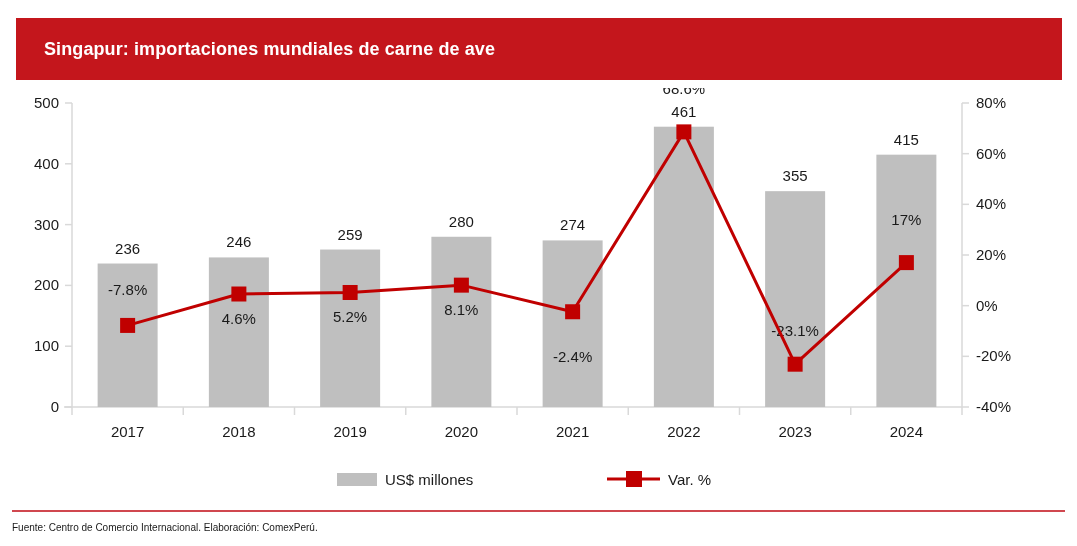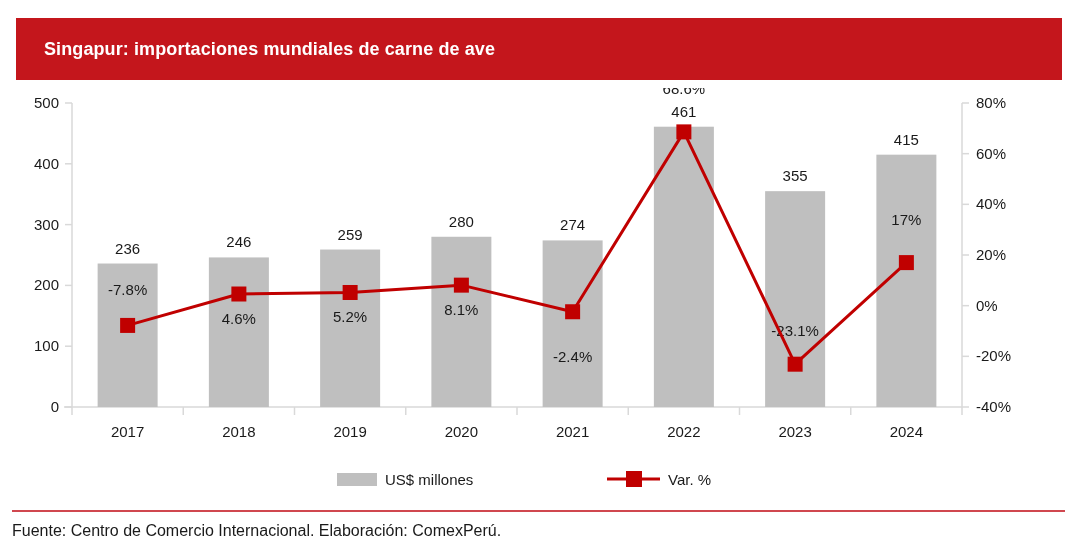--- a/index.html
+++ b/index.html
@@ -57,21 +57,21 @@
     left: 12px;
     top: 510px;
     width: 1053px;
     height: 2px;
     background: #D0474F;
   }
   .footer-note {
     position: absolute;
     left: 12px;
     top: 522px;
-    font-size: 16px;
+    font-size: 10px;
     color: #1a1a1a;
     white-space: nowrap;
   }
   text {
     font-family: "Liberation Sans", sans-serif;
   }
   .tick-label { font-size: 15px; fill: #1a1a1a; }
   .cat-label  { font-size: 15px; fill: #1a1a1a; }
   .bar-value  { font-size: 15px; fill: #1a1a1a; }
   .pct-value  { font-size: 15px; fill: #1a1a1a; }

